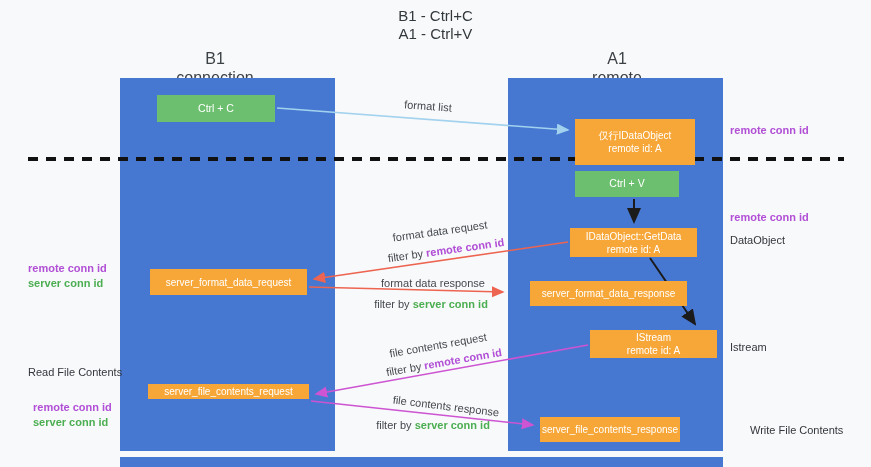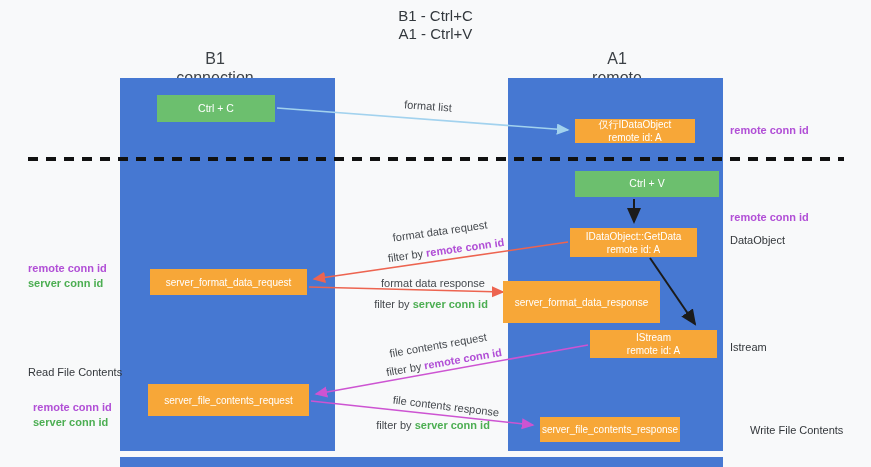--- a/index.html
+++ b/index.html
@@ -64,48 +64,48 @@
     <line x1="568" y1="242" x2="314" y2="279" style="stroke:var(--arrow-red,#ed6450)" stroke-width="1.6" marker-end="url(#mr)"></line>
     <line x1="309" y1="287" x2="503" y2="292" style="stroke:var(--arrow-red,#ed6450)" stroke-width="1.6" marker-end="url(#mr)"></line>
     <line x1="588" y1="345" x2="316" y2="394" style="stroke:var(--arrow-magenta,#cd54d2)" stroke-width="1.6" marker-end="url(#mm)"></line>
     <line x1="311" y1="401" x2="533" y2="425" style="stroke:var(--arrow-magenta,#cd54d2)" stroke-width="1.6" marker-end="url(#mm)"></line>
   </svg>
 
   <div class="node green" style="left:157px; top:95px; width:118px; height:27px">
     <span>Ctrl + C</span>
   </div>
 
-  <div class="node orange small" style="left:575px; top:119px; width:120px; height:24px">
+  <div class="node orange small" style="left:575px; top:119px; width:120px; height:46px">
     <div>仅行IDataObject</div>
     <div>remote id: A</div>
   </div>
 
-  <div class="node green" style="left:575px; top:171px; width:144px; height:26px">
+  <div class="node green" style="left:575px; top:171px; width:104px; height:26px">
     <span>Ctrl + V</span>
   </div>
 
   <div class="node orange small" style="left:570px; top:228px; width:127px; height:29px">
     <div>IDataObject::GetData</div>
     <div>remote id: A</div>
   </div>
 
   <div class="node orange small" style="left:150px; top:269px; width:157px; height:26px">
     <span>server_format_data_request</span>
   </div>
 
-  <div class="node orange small" style="left:503px; top:281px; width:157px; height:42px">
+  <div class="node orange small" style="left:530px; top:281px; width:157px; height:25px">
     <span>server_format_data_response</span>
   </div>
 
   <div class="node orange small" style="left:590px; top:330px; width:127px; height:28px">
     <div>IStream</div>
     <div>remote id: A</div>
   </div>
 
-  <div class="node orange small" style="left:148px; top:384px; width:161px; height:32px">
+  <div class="node orange small" style="left:148px; top:384px; width:161px; height:15px">
     <span>server_file_contents_request</span>
   </div>
 
   <div class="node orange small" style="left:540px; top:417px; width:140px; height:25px">
     <span>server_file_contents_response</span>
   </div>
 
   <div class="elabel" style="left:428px; top:106px; transform:translate(-50%,-50%) rotate(4deg)">format list</div>
 
   <div class="elabel" style="left:440px; top:231px; transform:translate(-50%,-50%) rotate(-8deg)">format data request</div>

